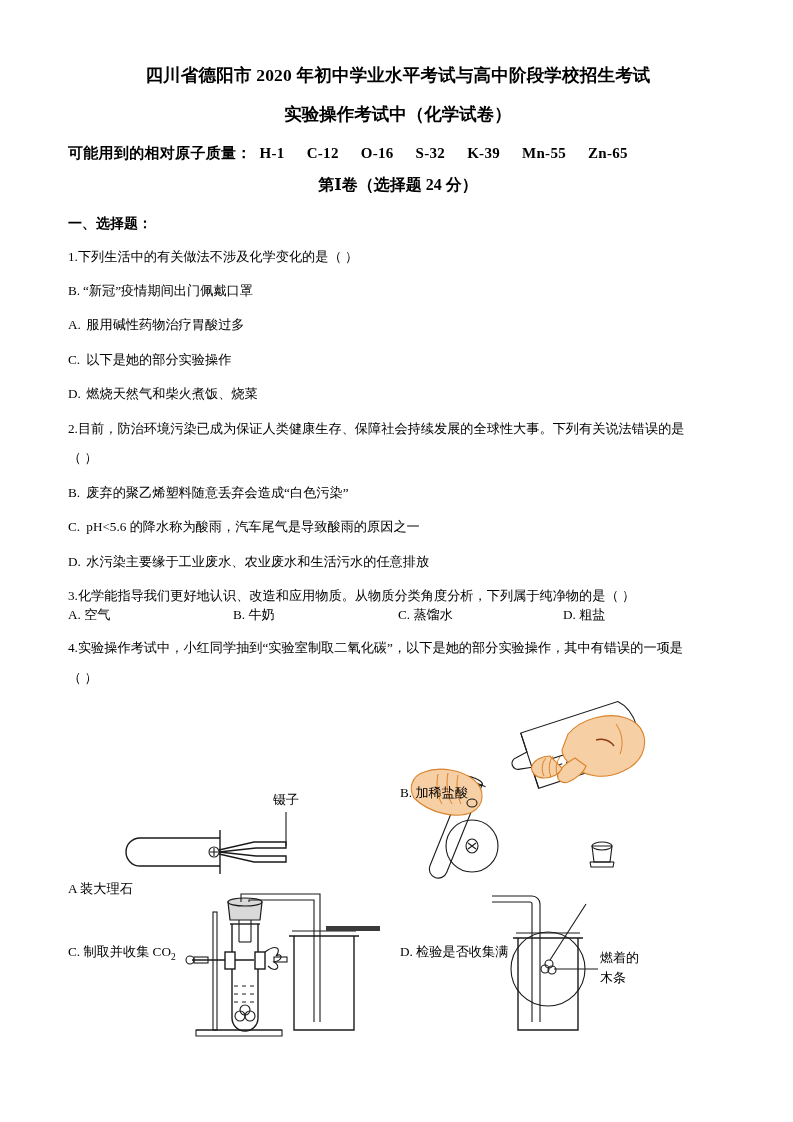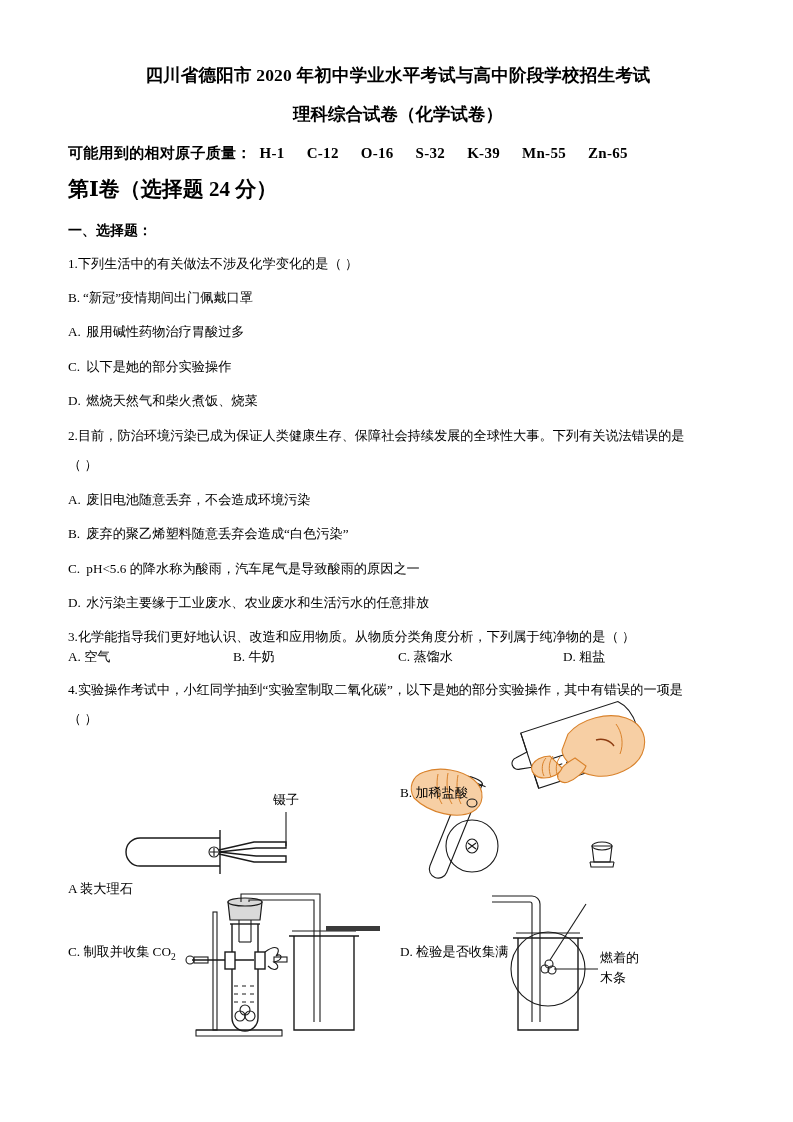--- a/index.html
+++ b/index.html
@@ -53,23 +53,23 @@
     margin-top: 16px;
     letter-spacing: 0.3px;
     white-space: nowrap;
   }
   .atomic-line .am {
     display: inline-block;
     margin-left: 22px;
   }
   .atomic-line .am.first { margin-left: 8px; }
   .section-vol {
-    text-align: left;
+    text-align: center;
     font-weight: bold;
-    font-size: 21px;
+    font-size: 16px;
     margin-top: 12px;
   }
   .section-head {
     font-weight: bold;
     font-size: 14px;
     margin-top: 19px;
   }
 
   
   .question {
@@ -165,21 +165,21 @@
   }
 </style>
 </head>
 <body>
 
 <div class="page">
 
   <div class="content">
 
     <div class="doc-title">四川省德阳市 2020 年初中学业水平考试与高中阶段学校招生考试</div>
-    <div class="doc-subtitle">理科综合试卷（化学试卷）</div>
+    <div class="doc-subtitle">实验操作考试中（化学试卷）</div>
 
     <div class="atomic-line">
       <span>可能用到的相对原子质量：</span><span class="am first">H-1</span><span class="am">C-12</span><span class="am">O-16</span><span class="am">S-32</span><span class="am">K-39</span><span class="am">Mn-55</span><span class="am">Zn-65</span>
     </div>
 
     <div class="section-vol">第Ⅰ卷（选择题  24 分）</div>
 
     <div class="section-head">一、选择题：</div>
 
     <div class="question">1.下列生活中的有关做法不涉及化学变化的是（    ）</div>
@@ -194,24 +194,20 @@
       <span class="lab">C.</span>
       <span>以下是她的部分实验操作</span>
     </div>
     <div class="option">
       <span class="lab">D.</span>
       <span>燃烧天然气和柴火煮饭、烧菜</span>
     </div>
 
     <div class="question">2.目前，防治环境污染已成为保证人类健康生存、保障社会持续发展的全球性大事。下列有关说法错误的是</div>
     <div class="q-cont">（  ）</div>
-    <div class="option">
-      <span class="lab">A.</span>
-      <span>废旧电池随意丢弃，不会造成环境污染</span>
-    </div>
     <div class="option">
       <span class="lab">B.</span>
       <span>废弃的聚乙烯塑料随意丢弃会造成“白色污染”</span>
     </div>
     <div class="option">
       <span class="lab">C.</span>
       <span>pH&lt;5.6 的降水称为酸雨，汽车尾气是导致酸雨的原因之一</span>
     </div>
     <div class="option">
       <span class="lab">D.</span>

